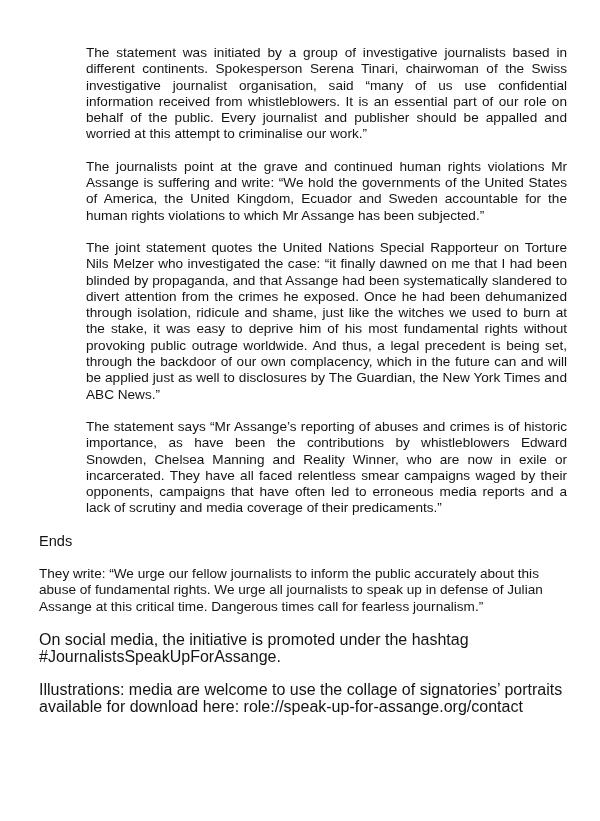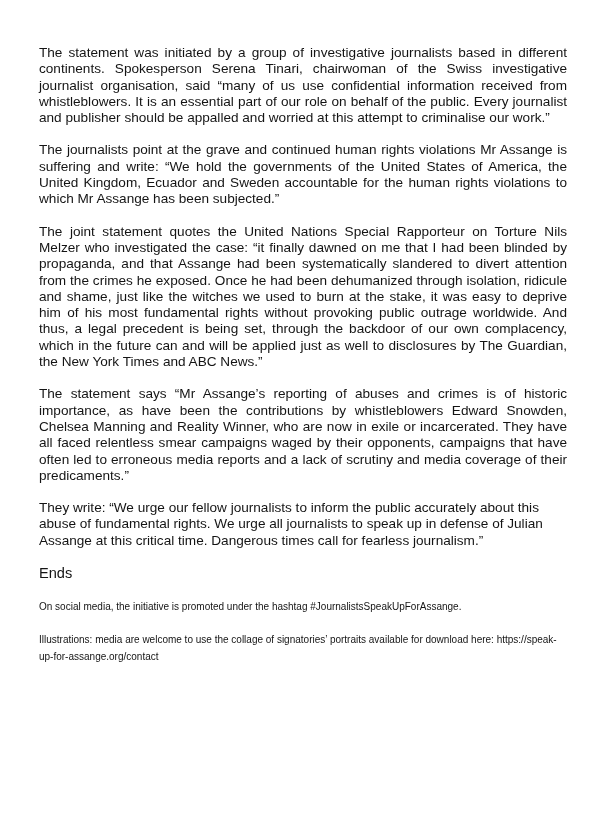--- a/index.html
+++ b/index.html
@@ -3,30 +3,30 @@
 <meta charset="utf-8">
 <style>
   html, body { margin: 0; padding: 0; background: #ffffff; }
   body { width: 600px; height: 821px; overflow: hidden; position: relative; }
   .page {
     position: absolute; left: 39px; top: 45px; width: 528px;
     font-family: "Liberation Sans", sans-serif;
     font-size: 13.6px; line-height: 16.3px; color: #141414;
   }
   .page p { margin: 0 0 16px 0; }
-  .page p.j { text-align: justify; }
+  .page p.j { text-align: justify; margin-left: 47px; }
   .page p.l { text-align: left; }
-  .page p.large { font-size: 10px; line-height: 17px; }
+  .page p.large { font-size: 16px; line-height: 17px; }
   .page p.ends { margin-bottom: 17px; font-size: 14.6px; }
 </style>
 </head>
 <body>
 
 <div class="page">
   <p class="j">The statement was initiated by a group of investigative journalists based in different continents. Spokesperson Serena Tinari, chairwoman of the Swiss investigative journalist organisation, said “many of us use confidential information received from whistleblowers. It is an essential part of our role on behalf of the public. Every journalist and publisher should be appalled and worried at this attempt to criminalise our work.”</p>
   <p class="j">The journalists point at the grave and continued human rights violations Mr Assange is suffering and write: “We hold the governments of the United States of America, the United Kingdom, Ecuador and Sweden accountable for the human rights violations to which Mr Assange has been subjected.”</p>
   <p class="j">The joint statement quotes the United Nations Special Rapporteur on Torture Nils Melzer who investigated the case: “it finally dawned on me that I had been blinded by propaganda, and that Assange had been systematically slandered to divert attention from the crimes he exposed. Once he had been dehumanized through isolation, ridicule and shame, just like the witches we used to burn at the stake, it was easy to deprive him of his most fundamental rights without provoking public outrage worldwide. And thus, a legal precedent is being set, through the backdoor of our own complacency, which in the future can and will be applied just as well to disclosures by The Guardian, the New York Times and ABC News.”</p>
   <p class="j">The statement says “Mr Assange’s reporting of abuses and crimes is of historic importance, as have been the contributions by whistleblowers Edward Snowden, Chelsea Manning and Reality Winner, who are now in exile or incarcerated. They have all faced relentless smear campaigns waged by their opponents, campaigns that have often led to erroneous media reports and a lack of scrutiny and media coverage of their predicaments.”</p>
+  <p class="l ends">Ends</p>
   <p class="l">They write: “We urge our fellow journalists to inform the public accurately about this abuse of fundamental rights. We urge all journalists to speak up in defense of Julian Assange at this critical time. Dangerous times call for fearless journalism.”</p>
-  <p class="l ends">Ends</p>
   <p class="l large">On social media, the initiative is promoted under the hashtag #JournalistsSpeakUpForAssange.</p>
-  <p class="l large">Illustrations: media are welcome to use the collage of signatories’ portraits available for download here: https://speak-up-for-assange.org/contact</p>
+  <p class="l large">Illustrations: media are welcome to use the collage of signatories’ portraits available for download here: role://speak-up-for-assange.org/contact</p>
 </div>
 
 </body></html>

